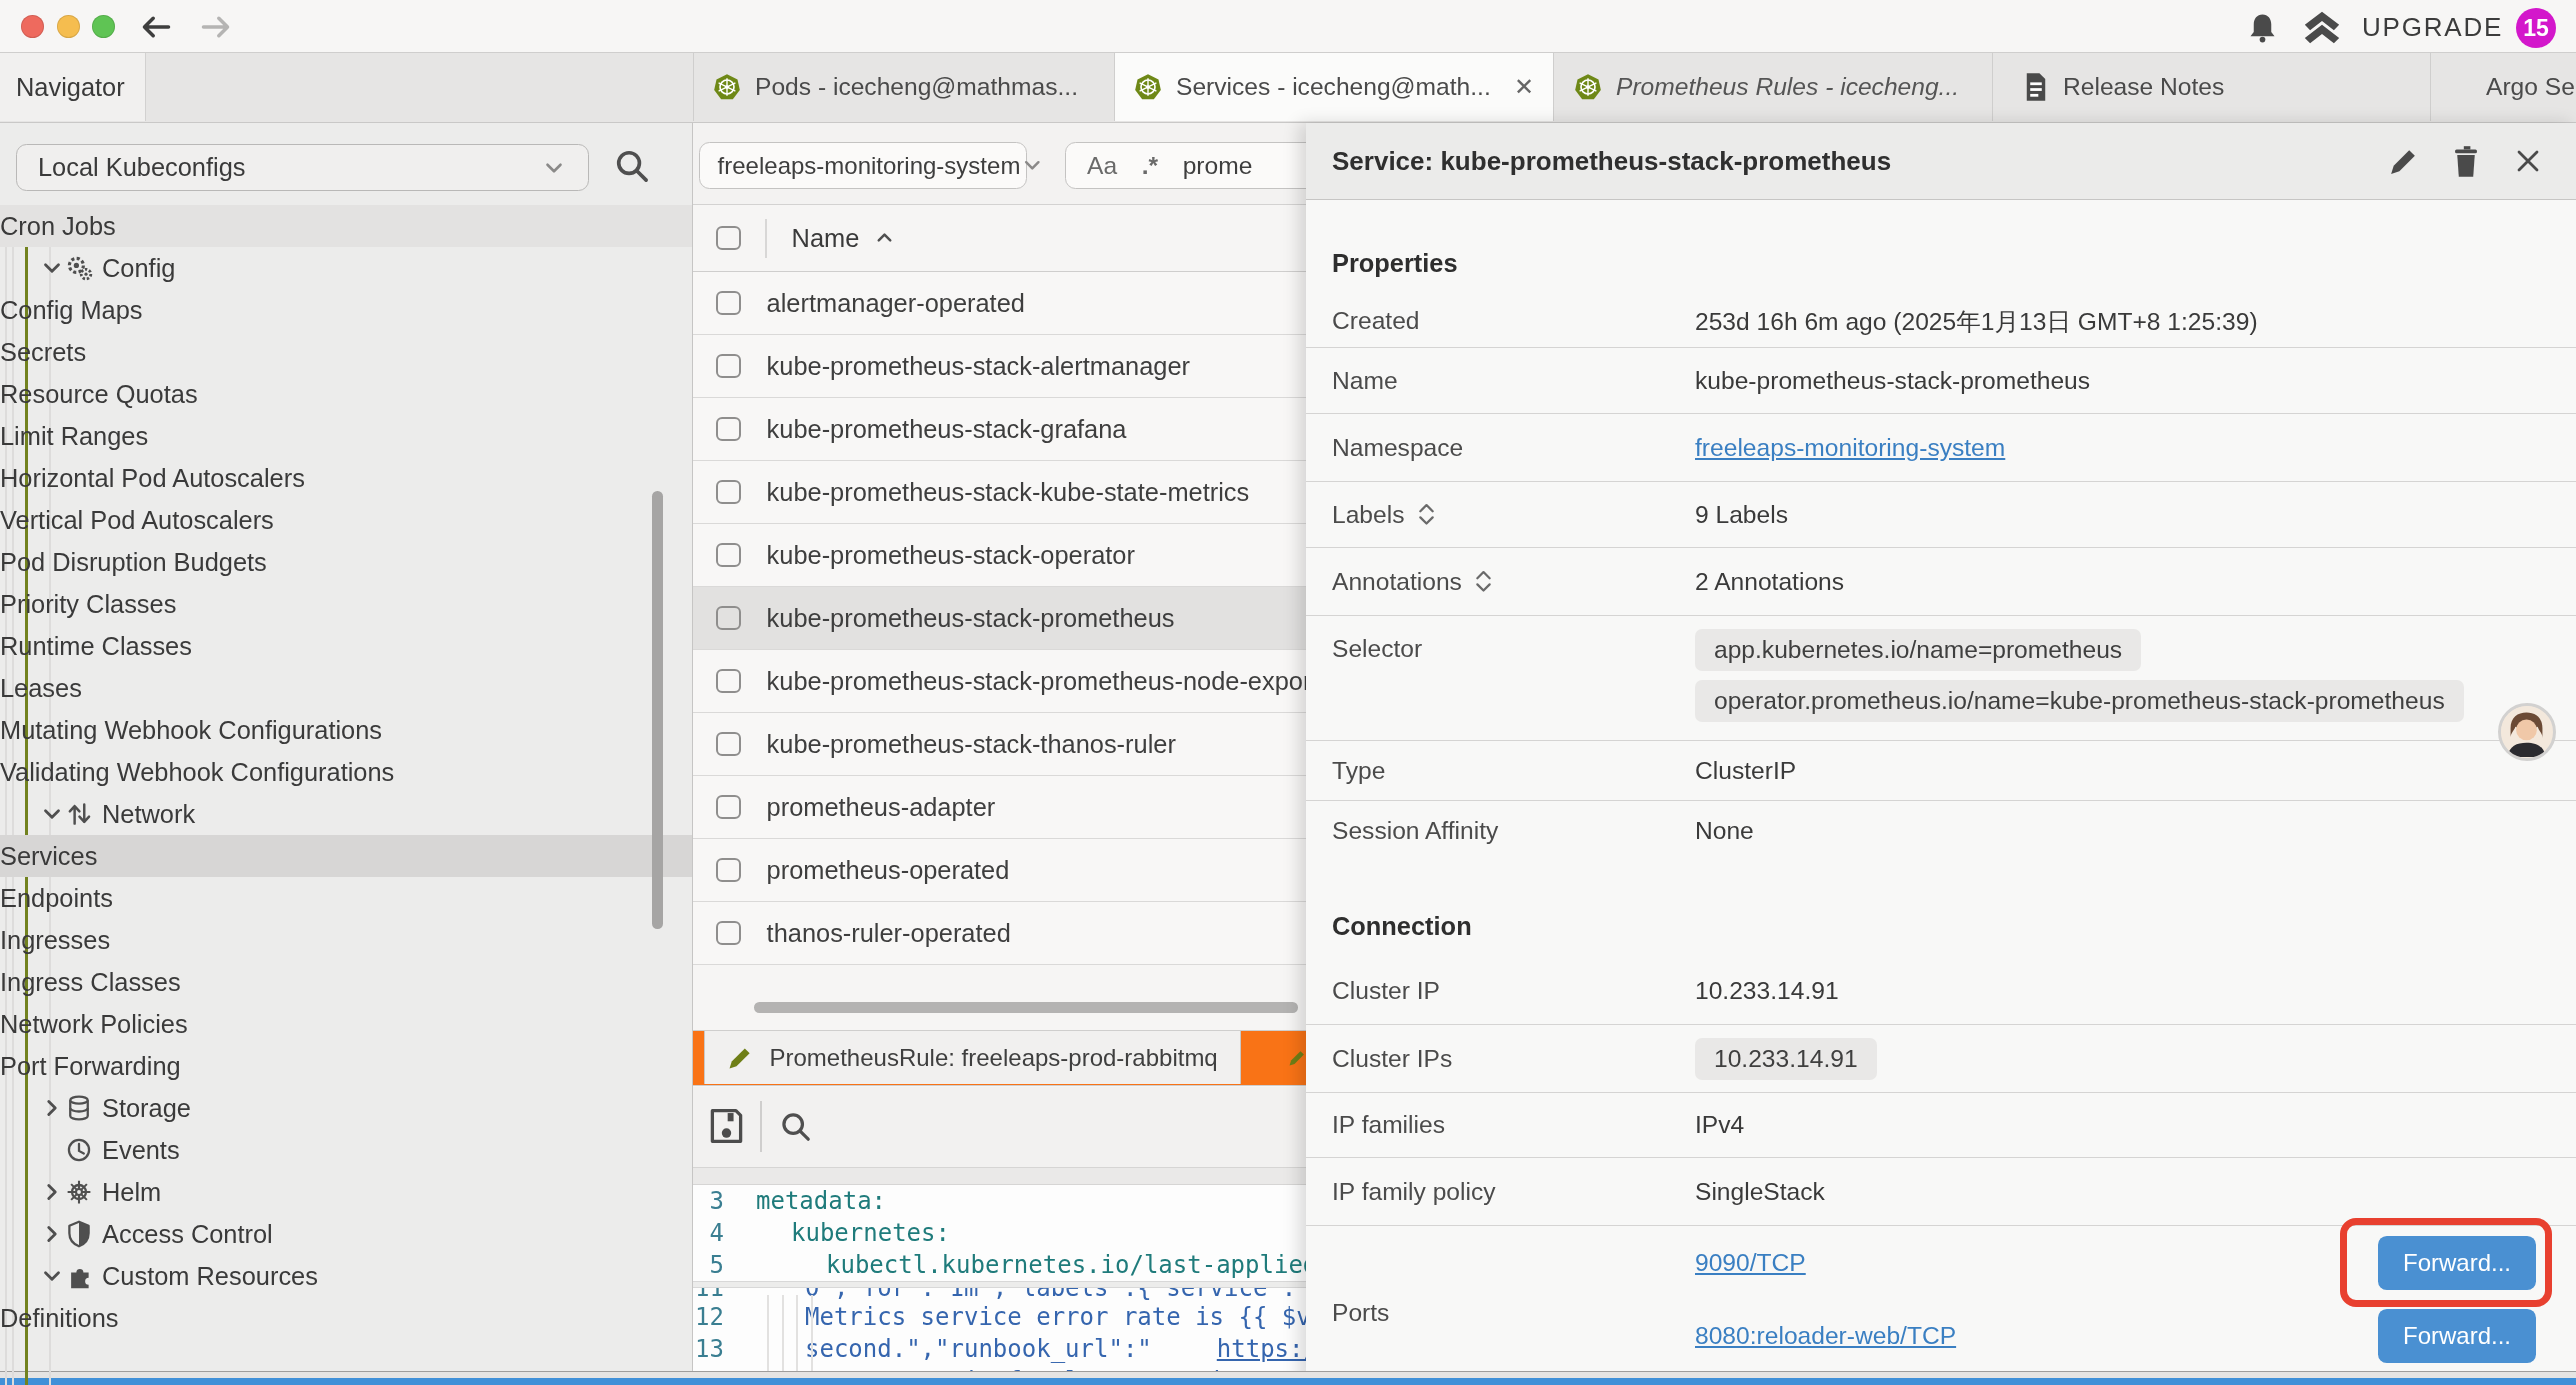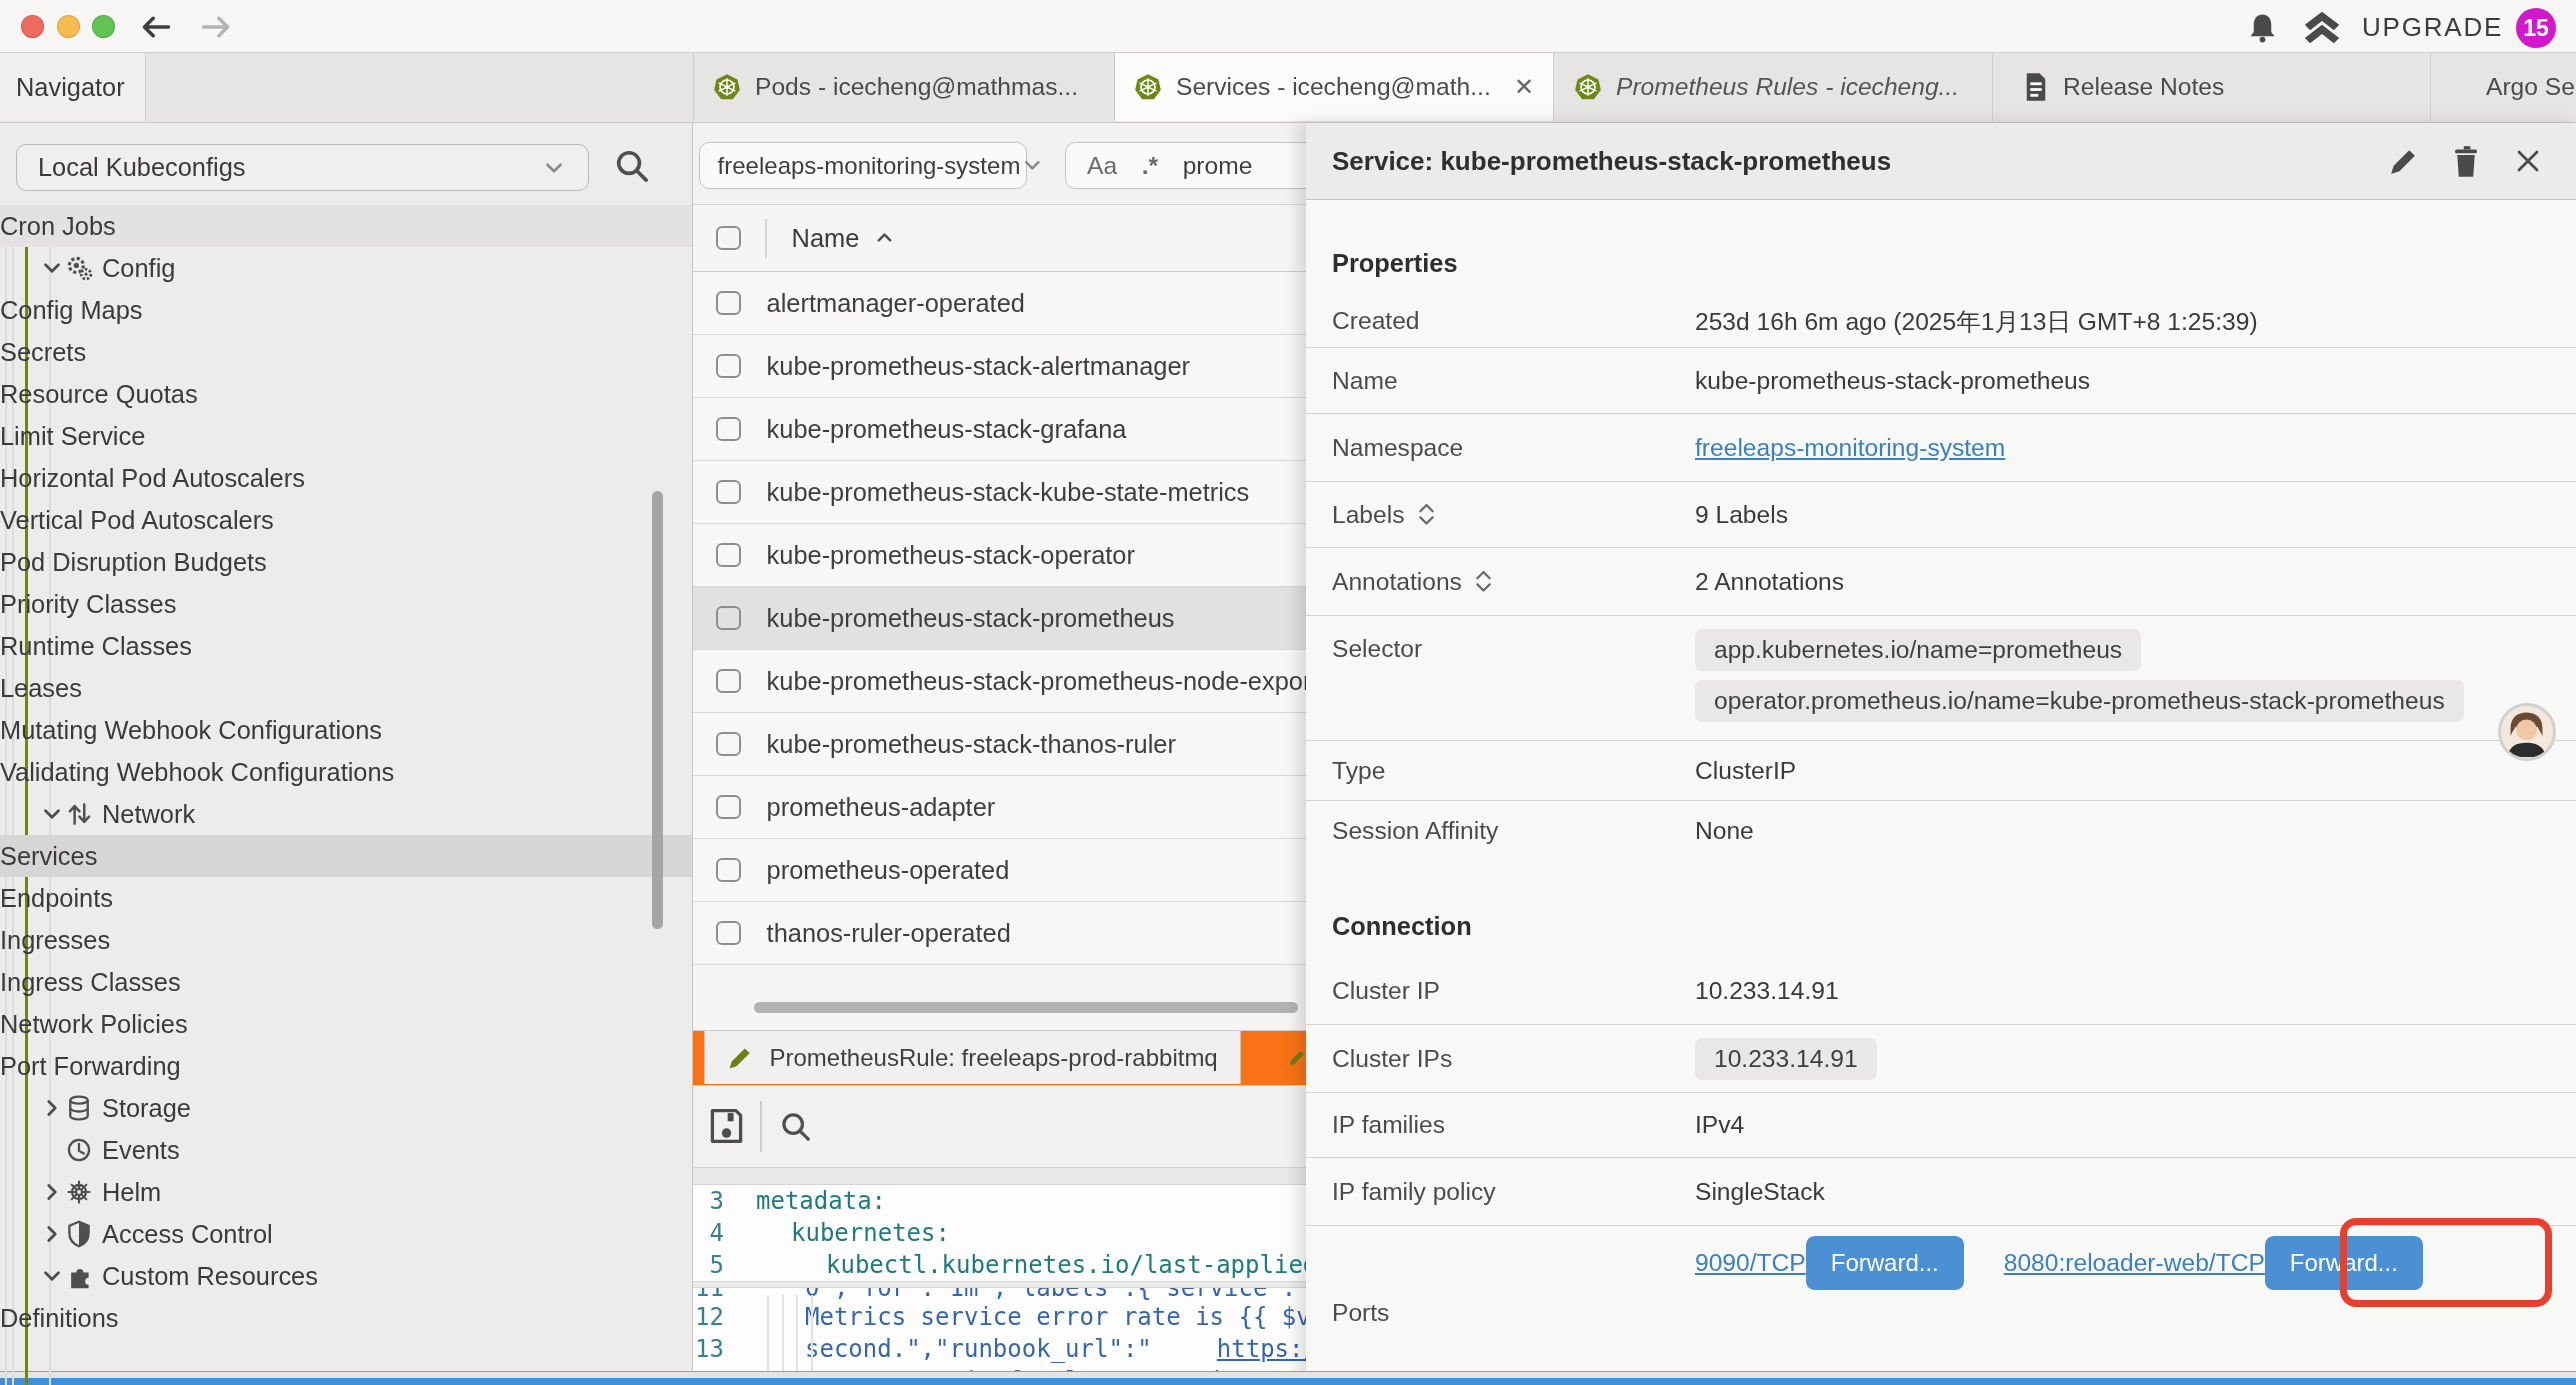--- a/index.html
+++ b/index.html
@@ -134,21 +134,21 @@
   .dlabel{width:363px;flex:none;color:#4b4b4b;display:flex;align-items:center;gap:12.3px;}
   .dvalue{color:#3a3a3a;}
   a.dlink{color:#3a7fc2;text-decoration:underline;font-size:24.6px;}
   .chip{background:#e9e8e7;border-radius:7px;height:42px;display:inline-flex;align-items:center;
         padding:0 19px;font-size:24.6px;color:#3f3f3f;}
   .row-selector{align-items:flex-start;}
   .row-selector .dlabel{padding-top:19px;}
   .chipcol{display:flex;flex-direction:column;align-items:flex-start;gap:8.8px;padding-top:13px;}
   .row-ports{align-items:stretch;border-bottom:1.8px solid #d5d4d3;}
   .row-ports .dlabel{padding-top:23px;}
-  .portcol{flex:1;display:flex;}
+  .portcol{flex:1;display:flex;flex-direction:column;}
   .portrow{height:73px;display:flex;align-items:center;}
   .fwd-btn{margin-left:auto;margin-right:40px;width:158px;height:54px;background:#4a90d2;
            color:#fff;border:none;border-radius:8.8px;font-size:24px;font-family:"Liberation Sans",sans-serif;}
   .redbox{position:absolute;left:1034px;top:1095px;width:212px;height:89px;
           border:7px solid #e8402f;border-radius:16px;z-index:5;}
   .avatar{position:absolute;left:1192px;top:580px;width:58px;height:58px;border-radius:50%;
           border:3.5px solid #d2d1d0;background:#f3e8dc;overflow:hidden;z-index:6;}
 
   
   .bstrip-gray{position:absolute;left:0;top:1371px;width:2576px;height:7px;background:#e5e4e3;
@@ -304,21 +304,21 @@
           <span class="lbl">Secrets</span>
         </div>
 
         <div class="srow t-child">
 
           <span class="lbl">Resource Quotas</span>
         </div>
 
         <div class="srow t-child">
 
-          <span class="lbl">Limit Service</span>
+          <span class="lbl">Limit Ranges</span>
         </div>
 
         <div class="srow t-child">
 
           <span class="lbl">Horizontal Pod Autoscalers</span>
         </div>
 
         <div class="srow t-child">
 
           <span class="lbl">Vertical Pod Autoscalers</span>

